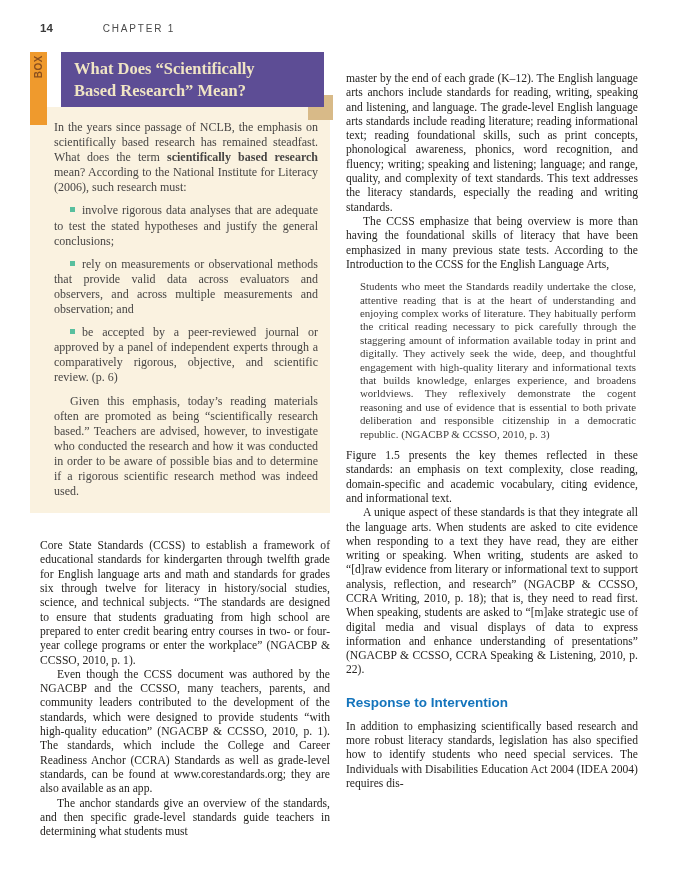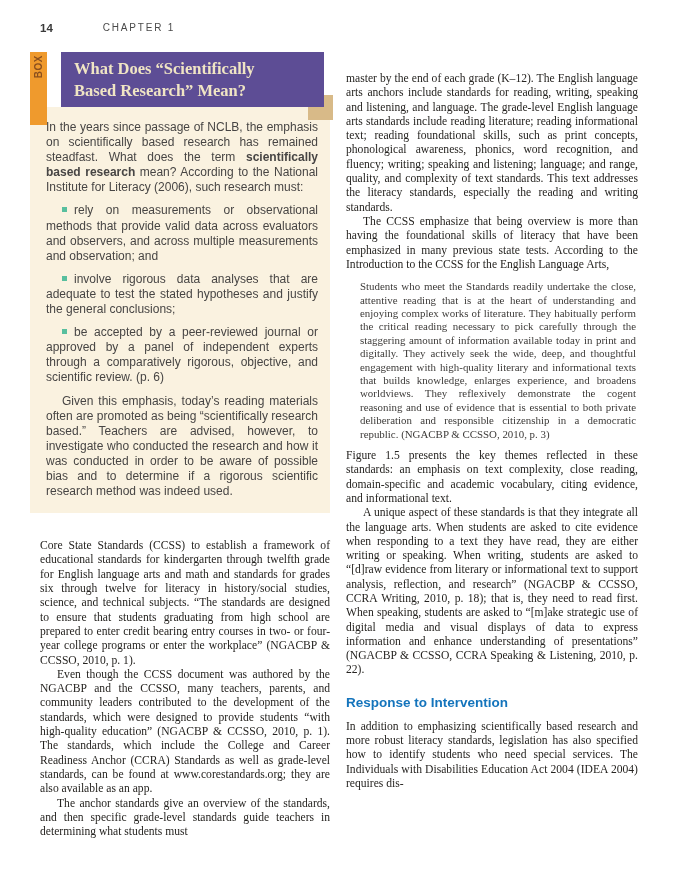--- a/index.html
+++ b/index.html
@@ -3,21 +3,21 @@
 <meta charset="utf-8">
 <style>
   html,body { margin:0; padding:0; background:#e9e9e9; }
   .page {
     width:676px; height:896px; background:#ffffff; position:relative;
     box-sizing:border-box; padding:22px 38px 0 40px; overflow:hidden;
     font-family:"Liberation Serif", serif;
   }
   
   .running-head { font-family:"Liberation Sans", sans-serif; color:#3a3a3a;
-    display:flex; align-items:flex-start; gap:26px; margin-bottom:18px; }
+    display:flex; align-items:flex-end; gap:26px; margin-bottom:18px; }
   .page-num { font-weight:bold; font-size:11.5px; }
   .chapter { font-size:10px; letter-spacing:1.8px; color:#4a4a4a;padding-left:24px; }
 
   .columns { display:flex; gap:16px; }
   .col-left  { width:290px; flex:none; }
   .col-right { width:292px; flex:none;margin-top:20px; }
 
   
   .body-para { font-size:11.6px; line-height:14.3px; text-align:justify;
     color:#262421; margin:0; }
@@ -33,21 +33,21 @@
   .box-header { margin-left:31px; width:263px; height:55px; background:#5d4d95;
     position:relative; z-index:2; box-sizing:border-box; padding:6px 28px 0 13px; }
   .box-title { font-family:"Liberation Serif", serif; font-weight:bold;
     font-size:16.5px; line-height:22px; color:#f0e5c4; }
   .box-corner { position:absolute; top:43px; left:278px; width:25px; height:25px;
     background:#d8ba88; z-index:1; }
   .box-body { background:#faf2e0; position:relative; z-index:0;
     padding:13px 12px 14px 12px;
     font-family:"Liberation Sans", sans-serif; font-size:12px; line-height:15.1px;
     color:#474544; text-align:justify; }
-  .box-body p { margin:0 0 8px 4px; }
+  .box-body p { margin:0 0 8px 12px;font-family:Liberation Serif, serif; }
   .box-body p:last-child { margin-bottom:0; }
   .box-para.indent { text-indent:16px; }
   .box-bullet { text-indent:16px; }
   .bullet-square { display:inline-block; width:5px; height:5px; background:#58bf9e;
     margin-right:7px; vertical-align:2px; }
 
   
   .quote { margin:8px 2px 8px 14px; font-size:10.9px; line-height:13.4px;
     color:#3c3a38; text-align:justify; }
   .section-heading { font-family:"Liberation Sans", sans-serif; color:#1474bc;
@@ -70,22 +70,22 @@
       <div class="feature-box">
         <div class="box-tab">
           <span class="box-tab-text">BOX</span>
         </div>
         <div class="box-corner"></div>
         <div class="box-header">
           <div class="box-title">What Does “Scientifically Based Research” Mean?</div>
         </div>
         <div class="box-body">
           <p class="box-para"><span>In the years since passage of NCLB, the emphasis on scientifically based research has remained steadfast. What does the term </span><strong>scientifically based research</strong><span> mean? According to the National Institute for Literacy (2006), such research must:</span></p>
+          <p class="box-bullet"><span class="bullet-square"></span><span>involve rigorous data analyses that are adequate to test the stated hypotheses and justify the general conclusions;</span></p>
           <p class="box-bullet"><span class="bullet-square"></span><span>rely on measurements or observational methods that provide valid data across evaluators and observers, and across multiple measurements and observation; and</span></p>
-          <p class="box-bullet"><span class="bullet-square"></span><span>involve rigorous data analyses that are adequate to test the stated hypotheses and justify the general conclusions;</span></p>
           <p class="box-bullet"><span class="bullet-square"></span><span>be accepted by a peer-reviewed journal or approved by a panel of independent experts through a comparatively rigorous, objective, and scientific review. (p. 6)</span></p>
           <p class="box-para indent">Given this emphasis, today’s reading materials often are promoted as being “scientifically research based.” Teachers are advised, however, to investigate who conducted the research and how it was conducted in order to be aware of possible bias and to determine if a rigorous scientific research method was indeed used.</p>
         </div>
       </div>
 
       <div class="body-text">
         <p class="body-para">Core State Standards (CCSS) to establish a framework of educational standards for kindergarten through twelfth grade for English language arts and math and standards for grades six through twelve for literacy in history/social studies, science, and technical subjects. “The standards are designed to ensure that students graduating from high school are prepared to enter credit bearing entry courses in two- or four-year college programs or enter the workplace” (NGACBP &amp; CCSSO, 2010, p. 1).</p>
         <p class="body-para indent">Even though the CCSS document was authored by the NGACBP and the CCSSO, many teachers, parents, and community leaders contributed to the development of the standards, which were designed to provide students “with high-quality education” (NGACBP &amp; CCSSO, 2010, p. 1). The standards, which include the College and Career Readiness Anchor (CCRA) Standards as well as grade-level standards, can be found at www.corestandards.org; they are also available as an app.</p>
         <p class="body-para indent">The anchor standards give an overview of the standards, and then specific grade-level standards guide teachers in determining what students must</p>
       </div>

